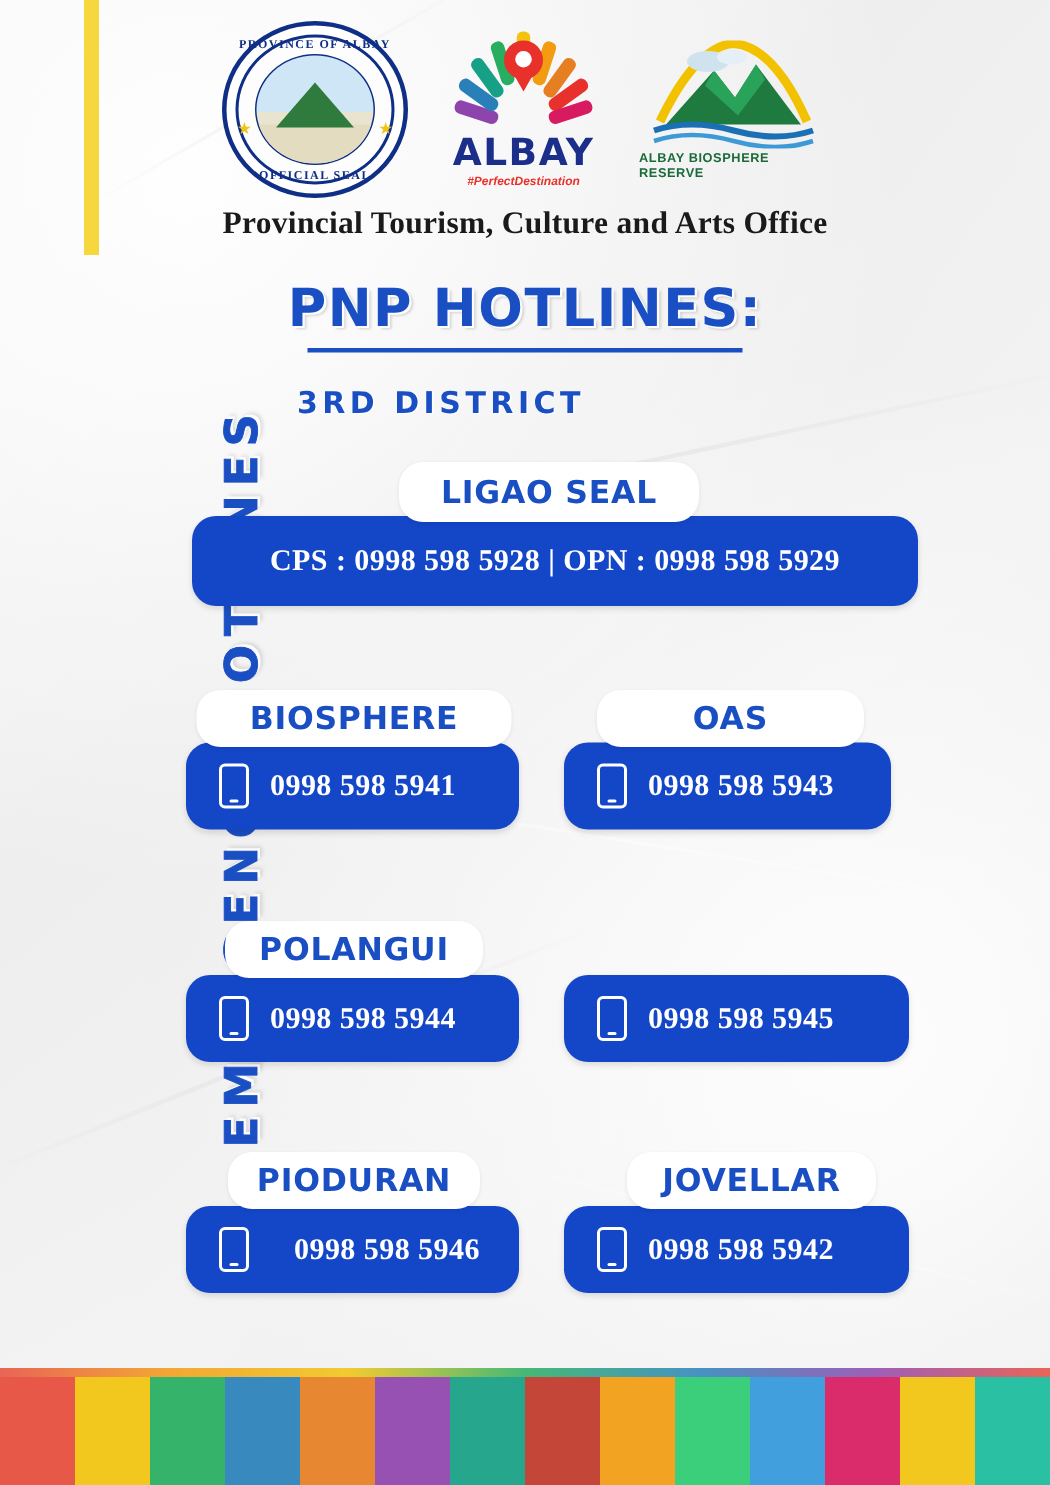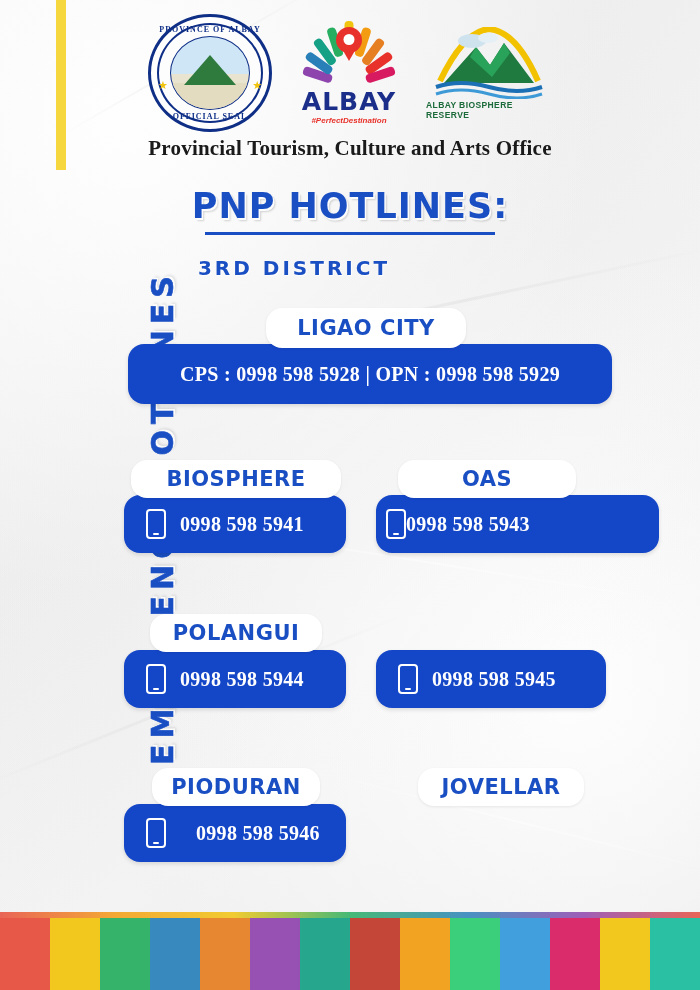--- a/index.html
+++ b/index.html
@@ -311,33 +311,33 @@
       </div>
     </div>
 
     <div class="office-line">Provincial Tourism, Culture and Arts Office</div>
   </div>
 
   <div class="main-title">PNP HOTLINES:</div>
   <div class="title-underline"></div>
   <div class="district">3RD DISTRICT</div>
 
-  <div class="label-pill" style="left:266px; top:308px; width:200px; height:40px;">LIGAO CITY</div>
+  <div class="label-pill" style="left:266px; top:308px; width:200px; height:40px;">LIGAO SEAL</div>
   <div class="num-bar" style="left:128px; top:344px; width:484px; height:60px; justify-content:center;">
     <span class="txt">CPS : 0998 598 5928   |   OPN : 0998 598 5929</span>
   </div>
 
   <div class="label-pill" style="left:131px; top:460px; width:210px; height:38px;">BIOSPHERE</div>
   <div class="num-bar" style="left:124px; top:495px; width:222px; height:58px; padding-left:22px; gap:14px;">
     <span class="phone-ic"></span>
     <span class="txt">0998 598 5941</span>
   </div>
 
   <div class="label-pill" style="left:398px; top:460px; width:178px; height:38px;">OAS</div>
-  <div class="num-bar" style="left:376px; top:495px; width:283px; height:58px; padding-left:10px; gap:0;">
+  <div class="num-bar" style="left:376px; top:495px; width:218px; height:58px; padding-left:22px; gap:14px;">
     <span class="phone-ic"></span>
     <span class="txt">0998 598 5943</span>
   </div>
 
   <div class="label-pill" style="left:150px; top:614px; width:172px; height:38px;">POLANGUI</div>
   <div class="num-bar" style="left:124px; top:650px; width:222px; height:58px; padding-left:22px; gap:14px;">
     <span class="phone-ic"></span>
     <span class="txt">0998 598 5944</span>
   </div>
 
@@ -346,20 +346,24 @@
     <span class="txt">0998 598 5945</span>
   </div>
 
   <div class="label-pill" style="left:152px; top:768px; width:168px; height:38px;">PIODURAN</div>
   <div class="num-bar" style="left:124px; top:804px; width:222px; height:58px; padding-left:22px; gap:30px;">
     <span class="phone-ic"></span>
     <span class="txt">0998 598 5946</span>
   </div>
 
   <div class="label-pill" style="left:418px; top:768px; width:166px; height:38px;">JOVELLAR</div>
+  <div class="num-bar" style="left:376px; top:804px; width:230px; height:58px; padding-left:22px; gap:14px;">
+    <span class="phone-ic"></span>
+    <span class="txt">0998 598 5942</span>
+  </div>
 
   <div class="fest-top"></div>
   <div class="festival">
     <div class="cell" style="background:#e74c3c"></div>
     <div class="cell" style="background:#f1c40f"></div>
     <div class="cell" style="background:#27ae60"></div>
     <div class="cell" style="background:#2980b9"></div>
     <div class="cell" style="background:#e67e22"></div>
     <div class="cell" style="background:#8e44ad"></div>
     <div class="cell" style="background:#16a085"></div>

